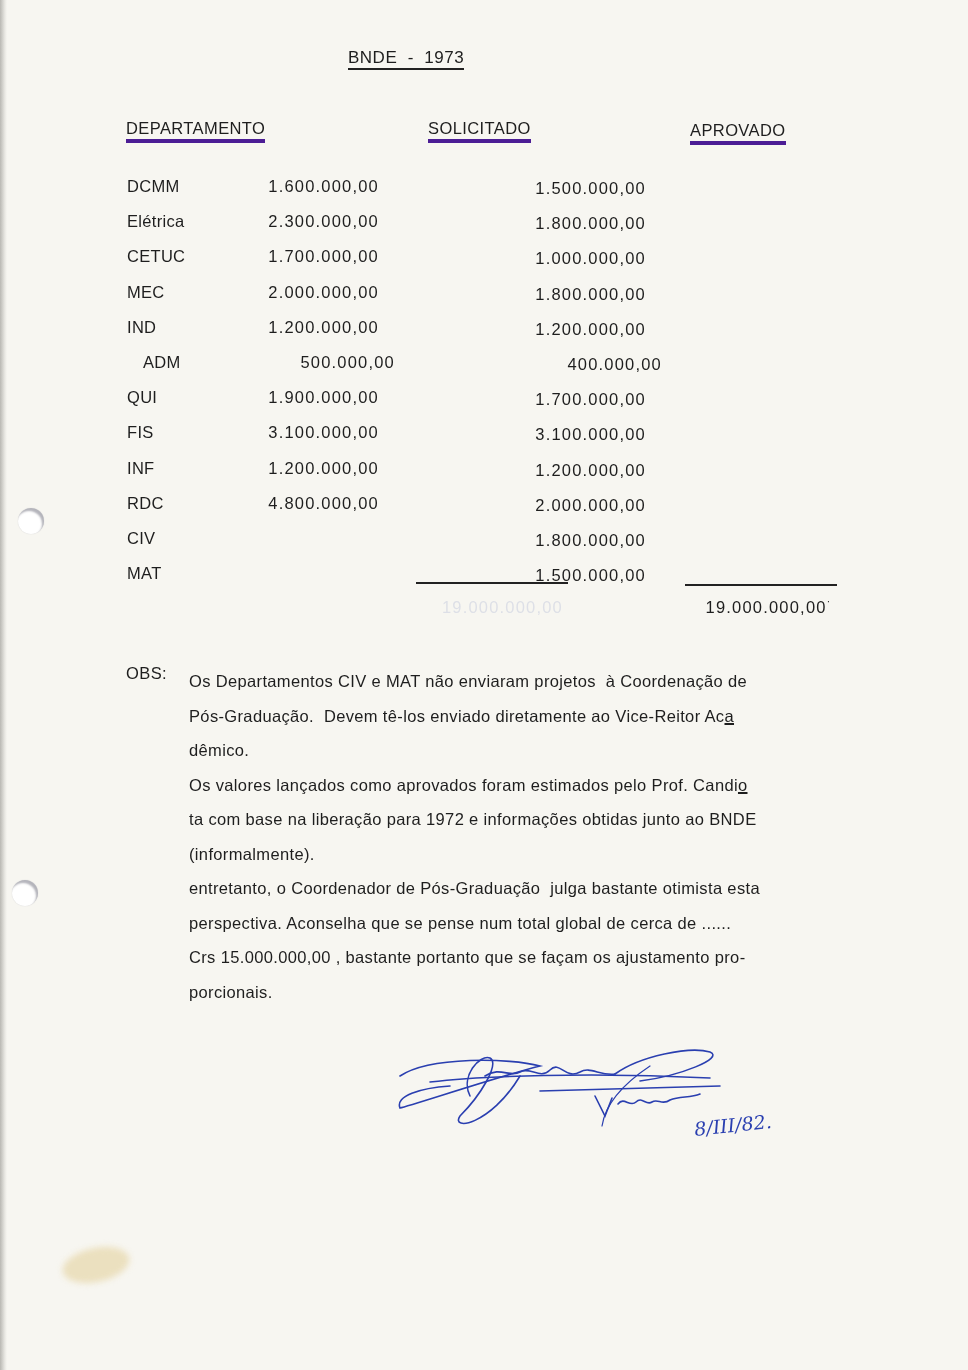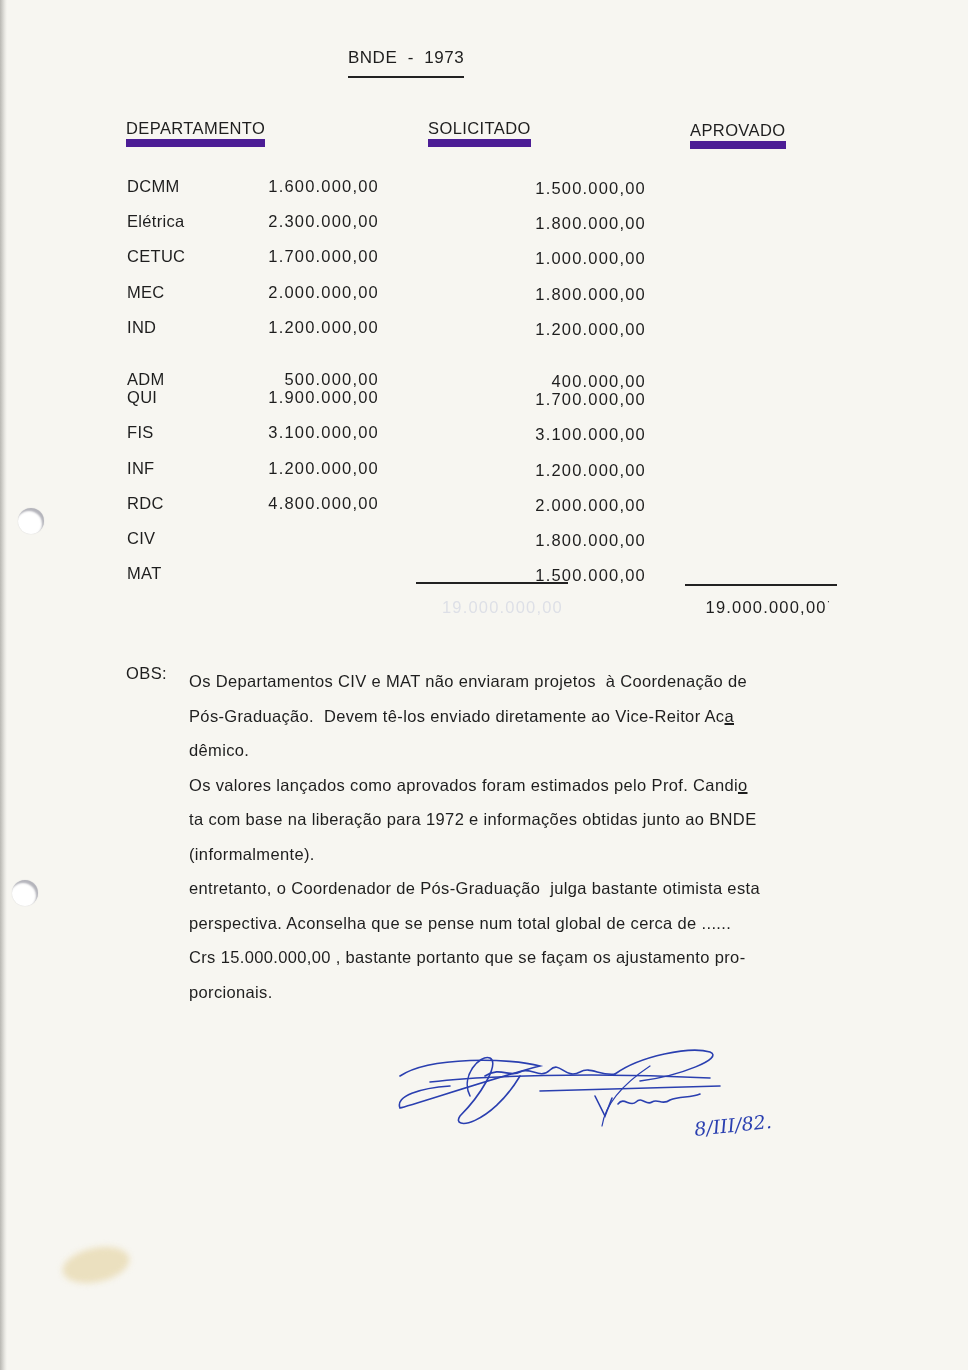--- a/index.html
+++ b/index.html
@@ -18,26 +18,26 @@
       background: #ffffff;
       box-shadow: -2px 3px 2px rgba(40,40,60,0.35) inset, 0 0 1px #ccc;
     }
     .stain {
       position: absolute; left: 62px; top: 1248px; width: 68px; height: 34px;
       border-radius: 50%; background: rgba(226, 206, 150, 0.55);
       transform: rotate(-12deg); filter: blur(3px);
     }
     .title {
       position: absolute; left: 348px; top: 48px; font-size: 17px;
-      letter-spacing: 0.5px; border-bottom: 2px solid #222; padding-bottom: 8px;
+      letter-spacing: 0.5px; border-bottom: 2px solid #222; padding-bottom: 0px;
       white-space: pre;
     }
     .col-head {
       position: absolute; top: 119px; font-size: 16.5px; letter-spacing: 0.4px;
-      border-bottom: 8px solid #4c1d95; padding-bottom: 1px;
+      border-bottom: 4px solid #4c1d95; padding-bottom: 1px;
     }
     .h-dept { left: 126px; }
     .h-sol { left: 428px; }
     .h-apr { left: 690px; top: 121px; }
 
     .row { position: absolute; left: 0; width: 784px; height: 24px; font-size: 16.5px; }
     .cell-dept { position: absolute; left: 127px; top: 0; letter-spacing: 0.3px; }
     .cell-sol {
       position: absolute; right: 405px; top: 0; 
       font-family: "Liberation Sans", sans-serif; letter-spacing: 1.2px;
@@ -103,21 +103,21 @@
     <div class="row" style="top: 282.6px;">
       <span class="cell-dept">MEC</span>
       <span class="cell-sol">2.000.000,00</span>
       <span class="cell-apr">1.800.000,00</span>
     </div>
     <div class="row" style="top: 317.8px;">
       <span class="cell-dept">IND</span>
       <span class="cell-sol">1.200.000,00</span>
       <span class="cell-apr">1.200.000,00</span>
     </div>
-    <div class="row" style="top: 370px;">
+    <div class="row" style="top: 353px; margin-left: 16px;">
       <span class="cell-dept">ADM</span>
       <span class="cell-sol">500.000,00</span>
       <span class="cell-apr">400.000,00</span>
     </div>
     <div class="row" style="top: 388.2px;">
       <span class="cell-dept">QUI</span>
       <span class="cell-sol">1.900.000,00</span>
       <span class="cell-apr">1.700.000,00</span>
     </div>
     <div class="row" style="top: 423.4px;">

